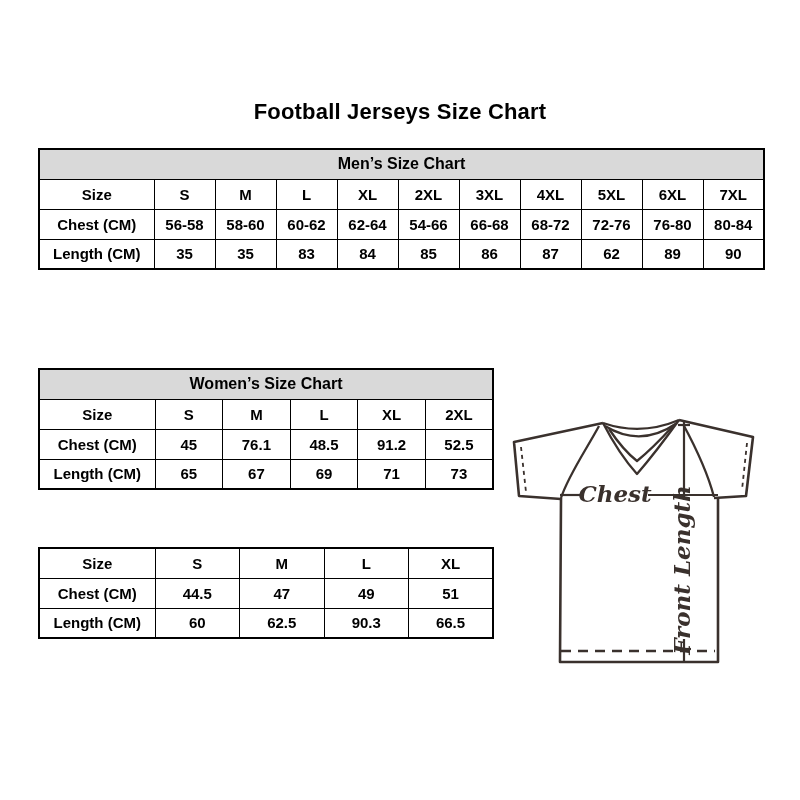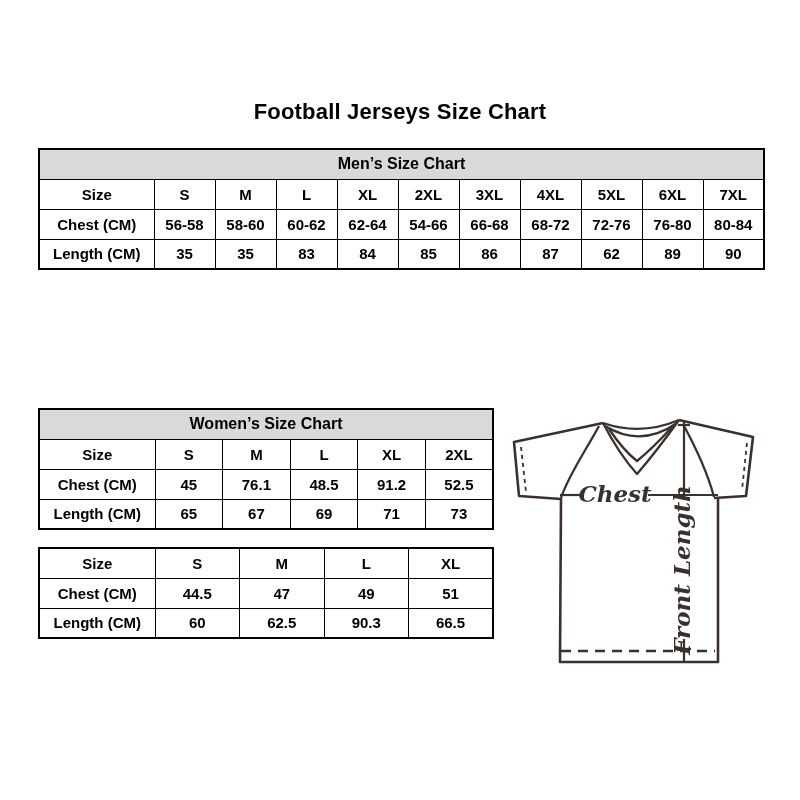--- a/index.html
+++ b/index.html
@@ -25,21 +25,21 @@
     text-align: center; vertical-align: middle;
     font-weight: bold; font-size: 15px; color: #000;
     padding: 0; overflow: hidden;
   }
   .size-table th.chart-header {
     background: var(--table-header-bg, #d9d9d9);
     font-size: 16px;
   }
   .size-table tr { height: 30px; }
   #men-table   { left: 38px; top: 148px; width: 725px; }
-  #women-table { left: 38px; top: 368px; width: 454px; margin-top: 40px; }
+  #women-table { left: 38px; top: 368px; width: 454px; }
   #youth-table { left: 38px; top: 547px; width: 454px; }
   #jersey { position: absolute; left: 500px; top: 398px; }
   .j-line, .j-thin, .j-meas, .j-dash, .j-hem {
     fill: none;
     stroke: var(--jersey-outline, #3a312d);
     stroke-linecap: butt; stroke-linejoin: round;
   }
   .j-line { stroke-width: 2.6; }
   .j-thin { stroke-width: 2.3; }
   .j-meas { stroke-width: 2.2; }

